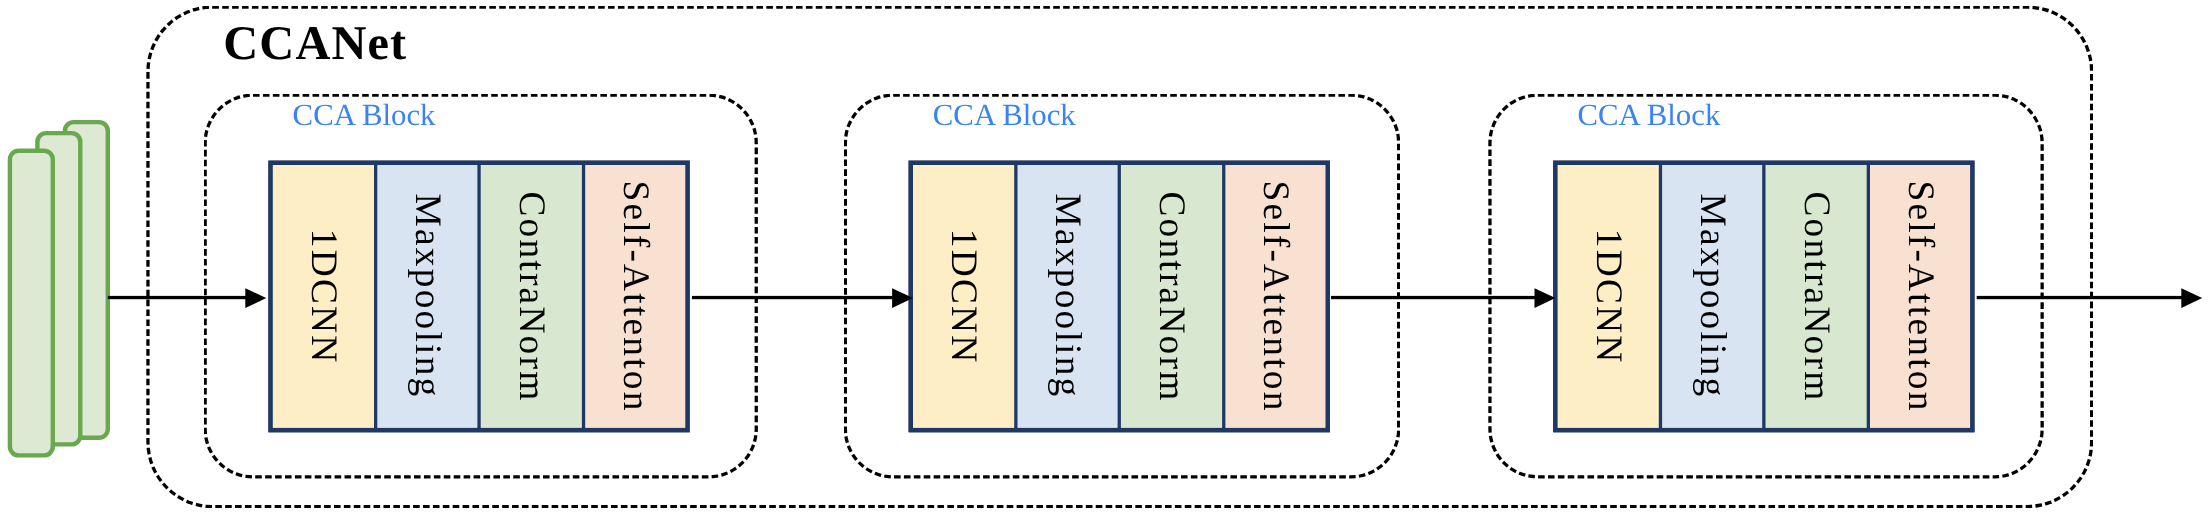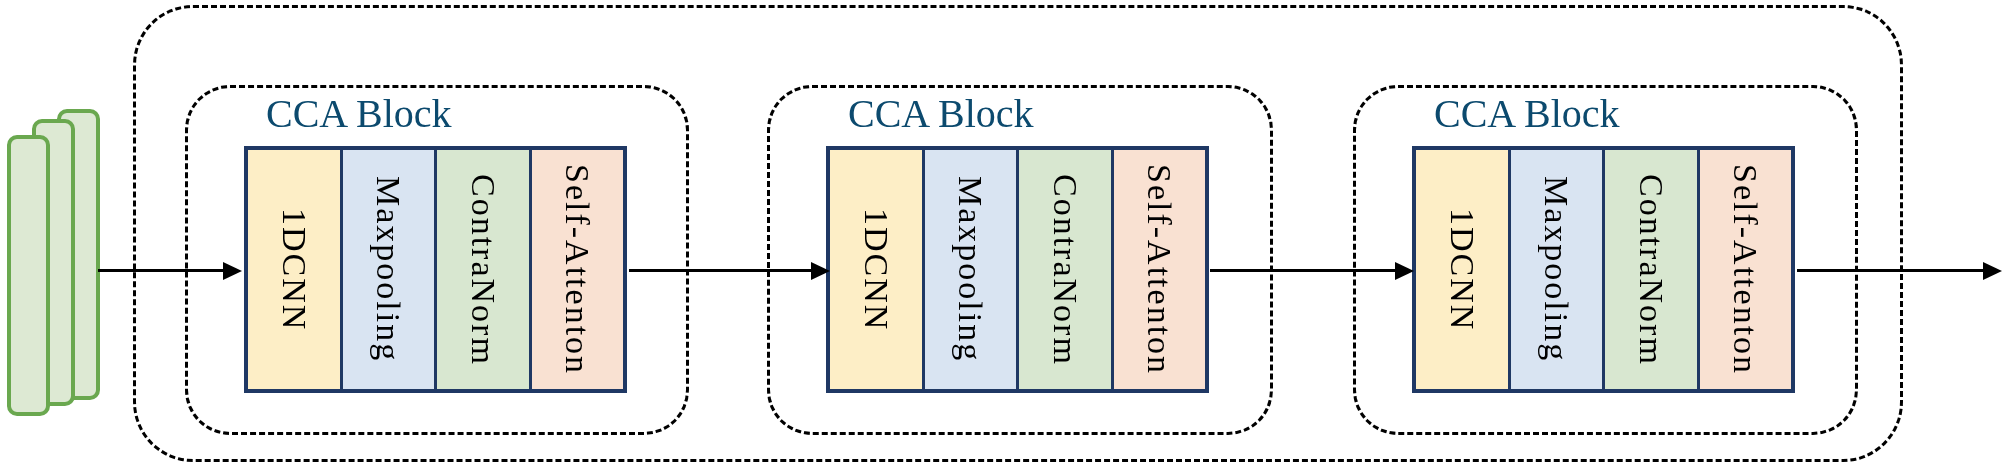--- a/index.html
+++ b/index.html
@@ -32,21 +32,21 @@
     border:3px dashed #000;
     border-radius:45px;
     box-sizing:border-box;
   }
   .cca-block.b1{left:185px;width:504px;}
   .cca-block.b2{left:767px;width:506px;}
   .cca-block.b3{left:1353px;width:505px;}
   .block-label{
     position:absolute;
     left:78px;top:2px;
-    font-size:40px;color:#0c4a6e;
+    font-size:28px;color:#3b82f6;
     white-space:nowrap;
   }
   
   .layer-box{
     position:absolute;
     left:56px;top:58px;
     width:383px;height:247px;
     border:4px solid #1f3864;
     background:#1f3864;
     box-sizing:border-box;
@@ -103,20 +103,21 @@
 </head>
 <body>
 
 <div id="canvas">
 
   <div class="stack-card card-back"></div>
   <div class="stack-card card-mid"></div>
   <div class="stack-card card-front"></div>
 
   <div class="outer-net"></div>
+  <div class="net-title">CCANet</div>
 
   <div class="cca-block b1">
     <div class="block-label">CCA Block</div>
     <div class="layer-box">
       <div class="layer-col" style="background-color: rgb(253, 238, 198);">
         <span class="vlabel">1DCNN</span>
       </div>
       <div class="layer-col" style="background-color: rgb(217, 228, 242);">
         <span class="vlabel">Maxpooling</span>
       </div>

